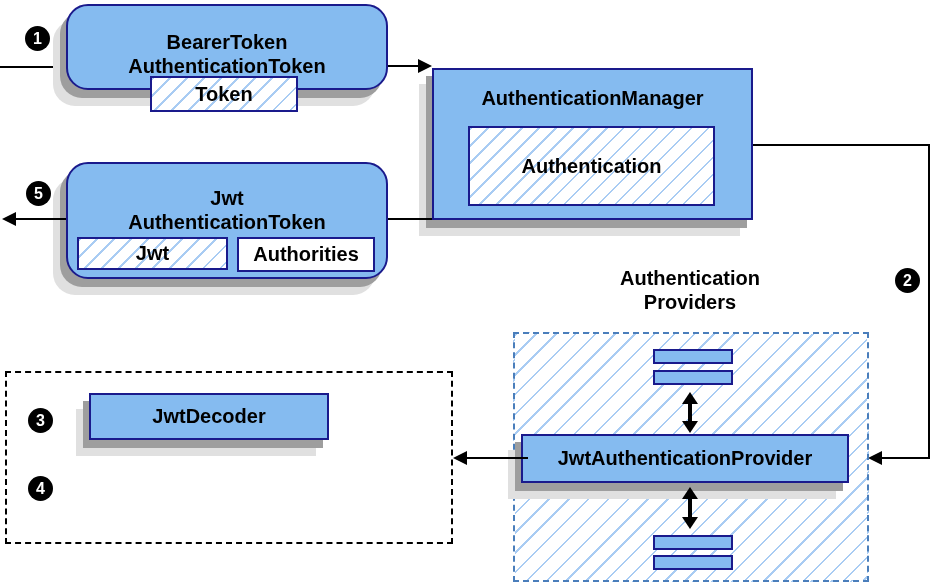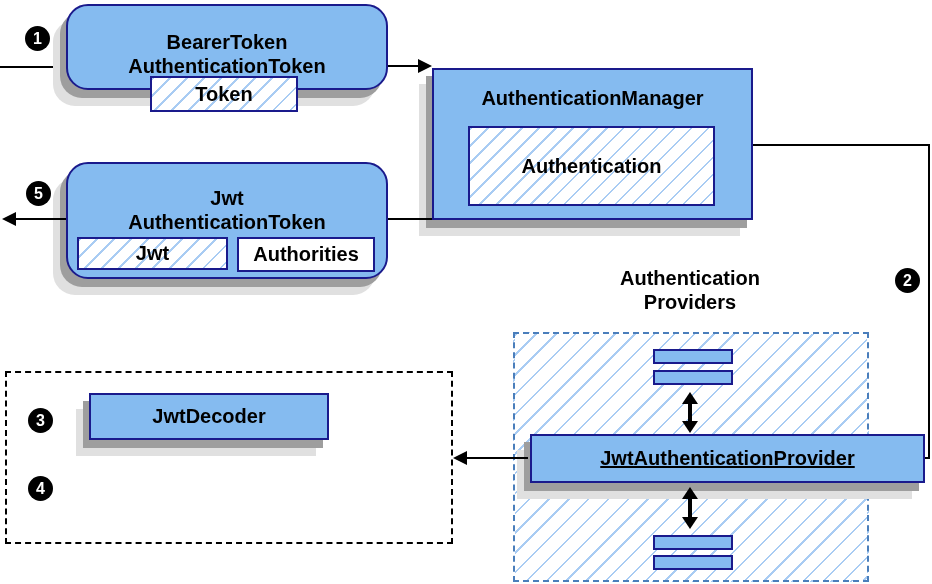--- a/index.html
+++ b/index.html
@@ -61,21 +61,21 @@
   }
   
   #bearer{left:66px;top:4px;width:322px;height:86px;padding-top:24px;}
   #bearer .chip{left:82px;top:70px;width:148px;height:36px;}
   #authmgr{left:432px;top:68px;width:321px;height:152px;padding-top:16px;}
   #authmgr .chip{left:34px;top:56px;width:247px;height:80px;}
   #jwtnode{left:66px;top:162px;width:322px;height:117px;padding-top:22px;}
   #jwtnode .chip-jwt{left:9px;top:73px;width:151px;height:33px;}
   #jwtnode .chip-auth{left:169px;top:73px;width:138px;height:35px;}
   #providers-title{position:absolute;left:590px;top:266px;width:200px;text-align:center;font-size:20px;line-height:24px;}
-  #jap{left:15px;top:100px;width:395px;height:49px;text-decoration:underline;}
+  #jap{left:6px;top:100px;width:328px;height:49px;}
   #jwtdecoder{left:89px;top:393px;width:240px;height:47px;}
   #jwtconverter{left:72px;top:461px;width:366px;height:47px;}
 </style>
 </head>
 <body>
 
 <div class="stage">
 
   <div class="hline" style="left:0;top:66px;width:66px;"></div>
   <div class="badge" style="left:25px;top:26px;">

